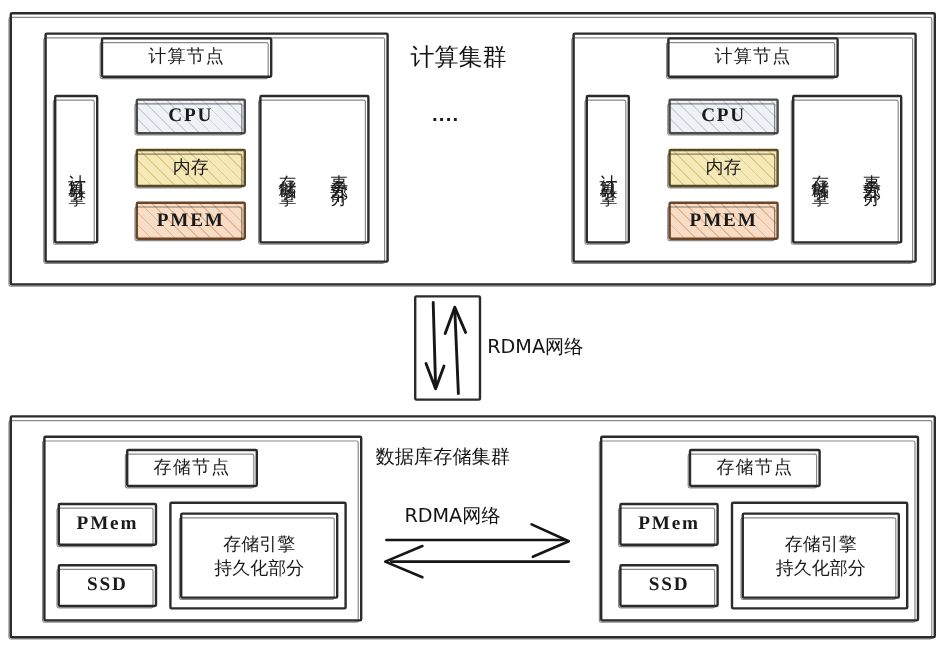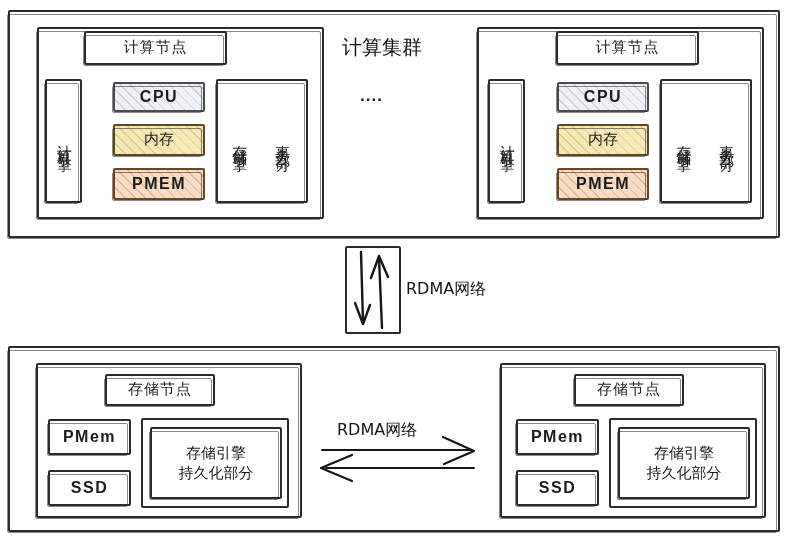--- a/index.html
+++ b/index.html
@@ -102,21 +102,21 @@
       45deg,
       rgba(200,120,60,0.38) 0px,
       rgba(200,120,60,0.38) 1px,
       rgba(0,0,0,0) 1px,
       rgba(0,0,0,0) 7px
     );
     border-color: #6b4526;
   }
 
   .mono-ish {
-    font-family: Liberation Sans, sans-serif;
+    font-family: Liberation Serif, serif;
     font-weight: 700;
     font-size: 16px;
     letter-spacing: 1.5px;
   }
 
   .cn {
     font-family: "DejaVu Sans", "Liberation Sans", sans-serif;
     font-size: 15px;
   }
 
@@ -186,20 +186,21 @@
   <div class="box" style="left:660px; top:79px; width:92px; height:124px;"></div>
   <div class="lbl vtext cn" style="left:663px; top:82px; width:40px; height:118px;">存储引擎</div>
   <div class="lbl vtext cn" style="left:706px; top:82px; width:40px; height:118px;">事务部分</div>
 
   <div class="box plain" style="left:345px; top:246px; width:56px; height:88px;"></div>
 
   <div class="free-label cn" style="left:406px; top:279px; font-size:16px;">RDMA网络</div>
 
   <div class="box cluster" style="left:8px; top:346px; width:772px; height:186px;"></div>
 
+  <div class="free-label cn" style="left:313px; top:371px; font-size:16px;">数据库存储集群</div>
 
   <div class="free-label cn" style="left:337px; top:420px; font-size:16px;">RDMA网络</div>
 
   <div class="box node-frame" style="left:36px; top:363px; width:266px; height:155px;"></div>
 
   <div class="box lbl chip cn" style="left:105px; top:374px; width:110px; height:32px;">存储节点</div>
 
   <div class="box lbl mono-ish" style="left:48px; top:419px; width:83px; height:36px;">PMem</div>
 
   <div class="box lbl mono-ish" style="left:48px; top:470px; width:83px; height:36px;">SSD</div>

